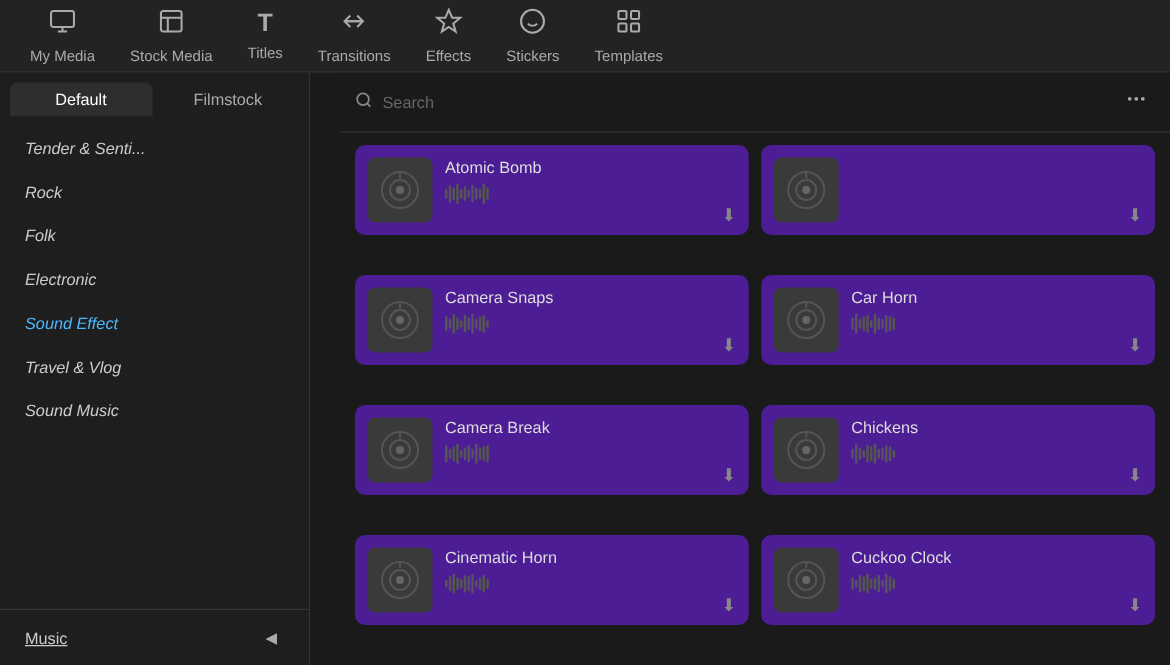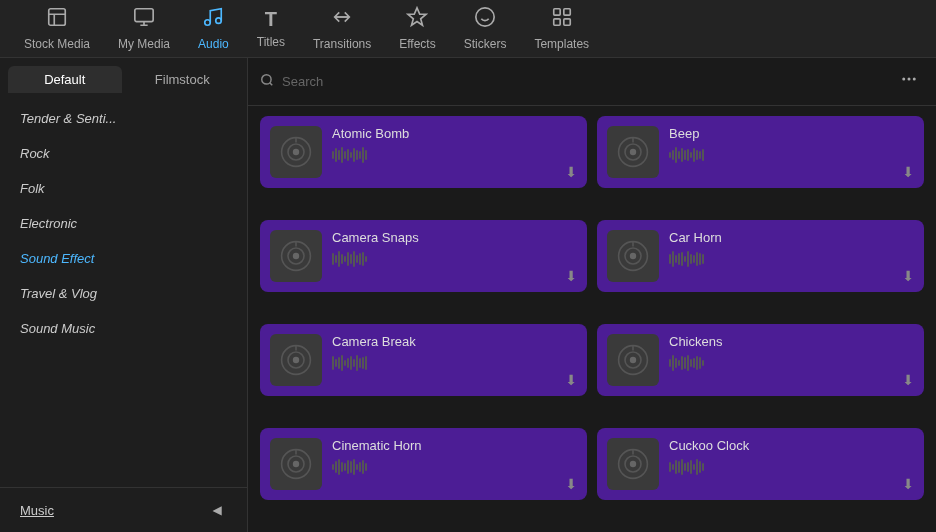--- a/index.html
+++ b/index.html
@@ -43,20 +43,21 @@
     }
     .nav-item .nav-label {
       font-size: 12px;
     }
 
     
     .body-layout {
       display: flex;
       flex: 1;
       overflow: hidden;
+      gap: 24px;
     }
 
     
     .sidebar {
       width: 248px;
       background: #1e1e1e;
       display: flex;
       flex-direction: column;
       border-right: 1px solid #333;
       flex-shrink: 0;
@@ -222,47 +223,37 @@
       color: #888;
       font-size: 14px;
       cursor: pointer;
     }
   </style>
 </head>
 <body>
 
 <nav class="top-nav">
   <div class="nav-item">
+
+    <span class="nav-icon">
+      <svg width="22" height="22" viewBox="0 0 24 24" fill="none" stroke="#aaa" stroke-width="1.8">
+        <rect x="2" y="3" width="20" height="14" rx="2"></rect>
+          <path d="M8 21h8M12 17v4"></path>
+      </svg>
+    </span>
+    <span class="nav-label">My Media</span>
+  </div>
+  <div class="nav-item">
     <span class="nav-icon">
       <svg width="22" height="22" viewBox="0 0 24 24" fill="none" stroke="#aaa" stroke-width="1.8">
         <rect x="3" y="3" width="18" height="18" rx="2"></rect>
           <path d="M3 9h18M9 21V9"></path>
       </svg>
     </span>
     <span class="nav-label">Stock Media</span>
-  </div>
-  <div class="nav-item">
-
-    <span class="nav-icon">
-      <svg width="22" height="22" viewBox="0 0 24 24" fill="none" stroke="#aaa" stroke-width="1.8">
-        <rect x="2" y="3" width="20" height="14" rx="2"></rect>
-          <path d="M8 21h8M12 17v4"></path>
-      </svg>
-    </span>
-    <span class="nav-label">My Media</span>
-  </div>
-  <div class="nav-item active">
-    <span class="nav-icon">
-      <svg width="22" height="22" viewBox="0 0 24 24" fill="none" stroke="#4db8ff" stroke-width="1.8">
-        <path d="M9 18V5l12-2v13"></path>
-          <circle cx="6" cy="18" r="3"></circle>
-          <circle cx="18" cy="16" r="3"></circle>
-      </svg>
-    </span>
-    <span class="nav-label" style="color:#4db8ff">Audio</span>
   </div>
   <div class="nav-item">
     <span class="nav-icon" style="color:#aaa;font-size:20px;font-weight:bold;">T</span>
     <span class="nav-label">Titles</span>
   </div>
   <div class="nav-item">
     <span class="nav-icon">
       <svg width="22" height="22" viewBox="0 0 24 24" fill="none" stroke="#aaa" stroke-width="1.8">
         <path d="M5 12h14M15 7l5 5-5 5"></path>
           <path d="M19 12H5M9 7L4 12l5 5"></path>
@@ -375,37 +366,20 @@
 
       <div class="audio-card">
         <div class="audio-thumb">
           <svg viewBox="0 0 40 40" fill="none">
             <circle cx="20" cy="20" r="18" stroke="#555" stroke-width="2"></circle>
             <circle cx="20" cy="20" r="10" stroke="#555" stroke-width="2"></circle>
             <circle cx="20" cy="20" r="4" fill="#666"></circle>
             <line x1="20" y1="2" x2="20" y2="8" stroke="#555" stroke-width="2"></line>
           </svg>
         </div>
-        <div class="audio-info">
-          <span class="audio-name">Beep</span>
-          <div class="audio-waveform">
-            <div class="wave-bar" style="height:6px"></div>
-              <div class="wave-bar" style="height:10px"></div>
-            <div class="wave-bar" style="height:16px"></div>
-              <div class="wave-bar" style="height:8px"></div>
-            <div class="wave-bar" style="height:14px"></div>
-              <div class="wave-bar" style="height:10px"></div>
-            <div class="wave-bar" style="height:12px"></div>
-              <div class="wave-bar" style="height:6px"></div>
-            <div class="wave-bar" style="height:14px"></div>
-              <div class="wave-bar" style="height:10px"></div>
-            <div class="wave-bar" style="height:8px"></div>
-              <div class="wave-bar" style="height:12px"></div>
-          </div>
-        </div>
         <div class="download-btn">⬇</div>
       </div>
 
       <div class="audio-card">
         <div class="audio-thumb">
           <svg viewBox="0 0 40 40" fill="none">
             <circle cx="20" cy="20" r="18" stroke="#555" stroke-width="2"></circle>
             <circle cx="20" cy="20" r="10" stroke="#555" stroke-width="2"></circle>
             <circle cx="20" cy="20" r="4" fill="#666"></circle>
             <line x1="20" y1="2" x2="20" y2="8" stroke="#555" stroke-width="2"></line>

